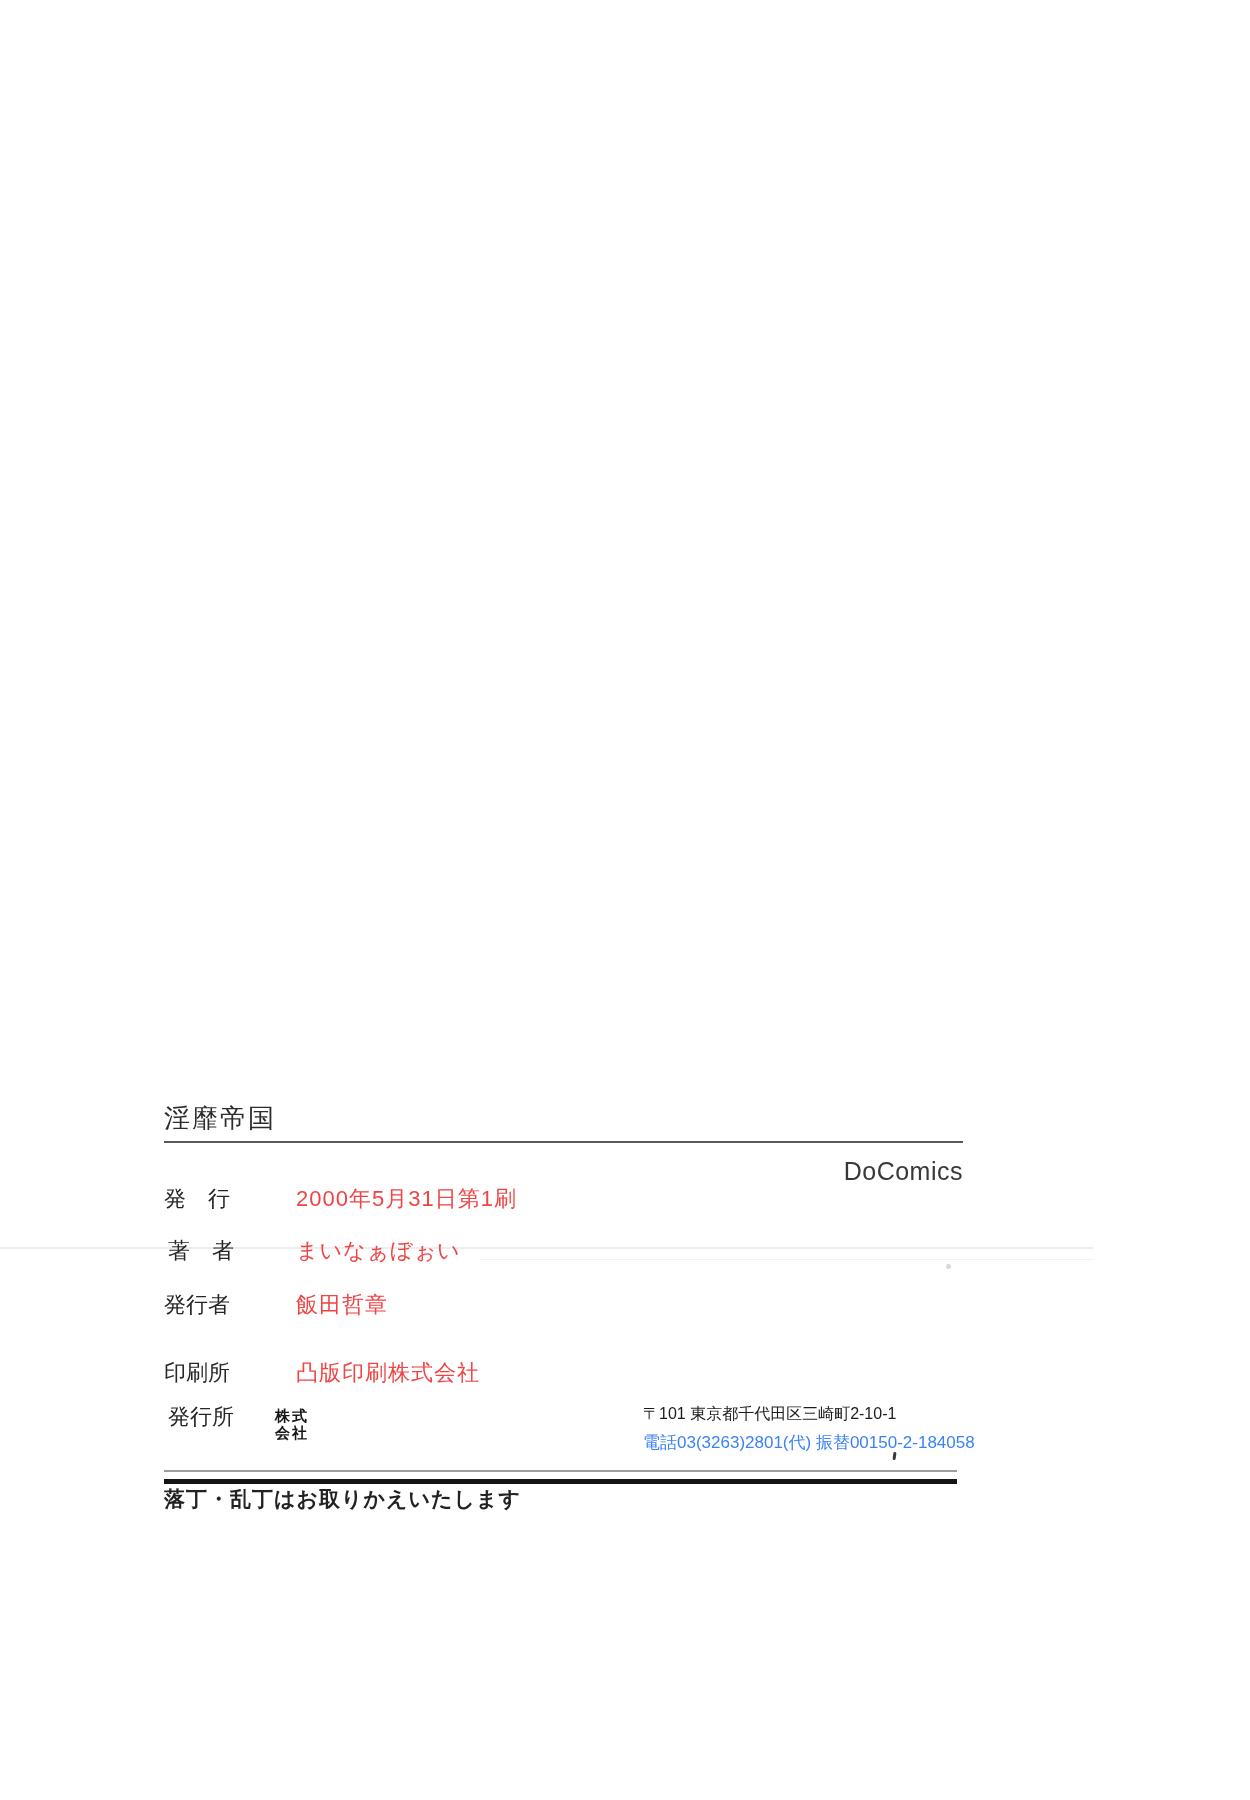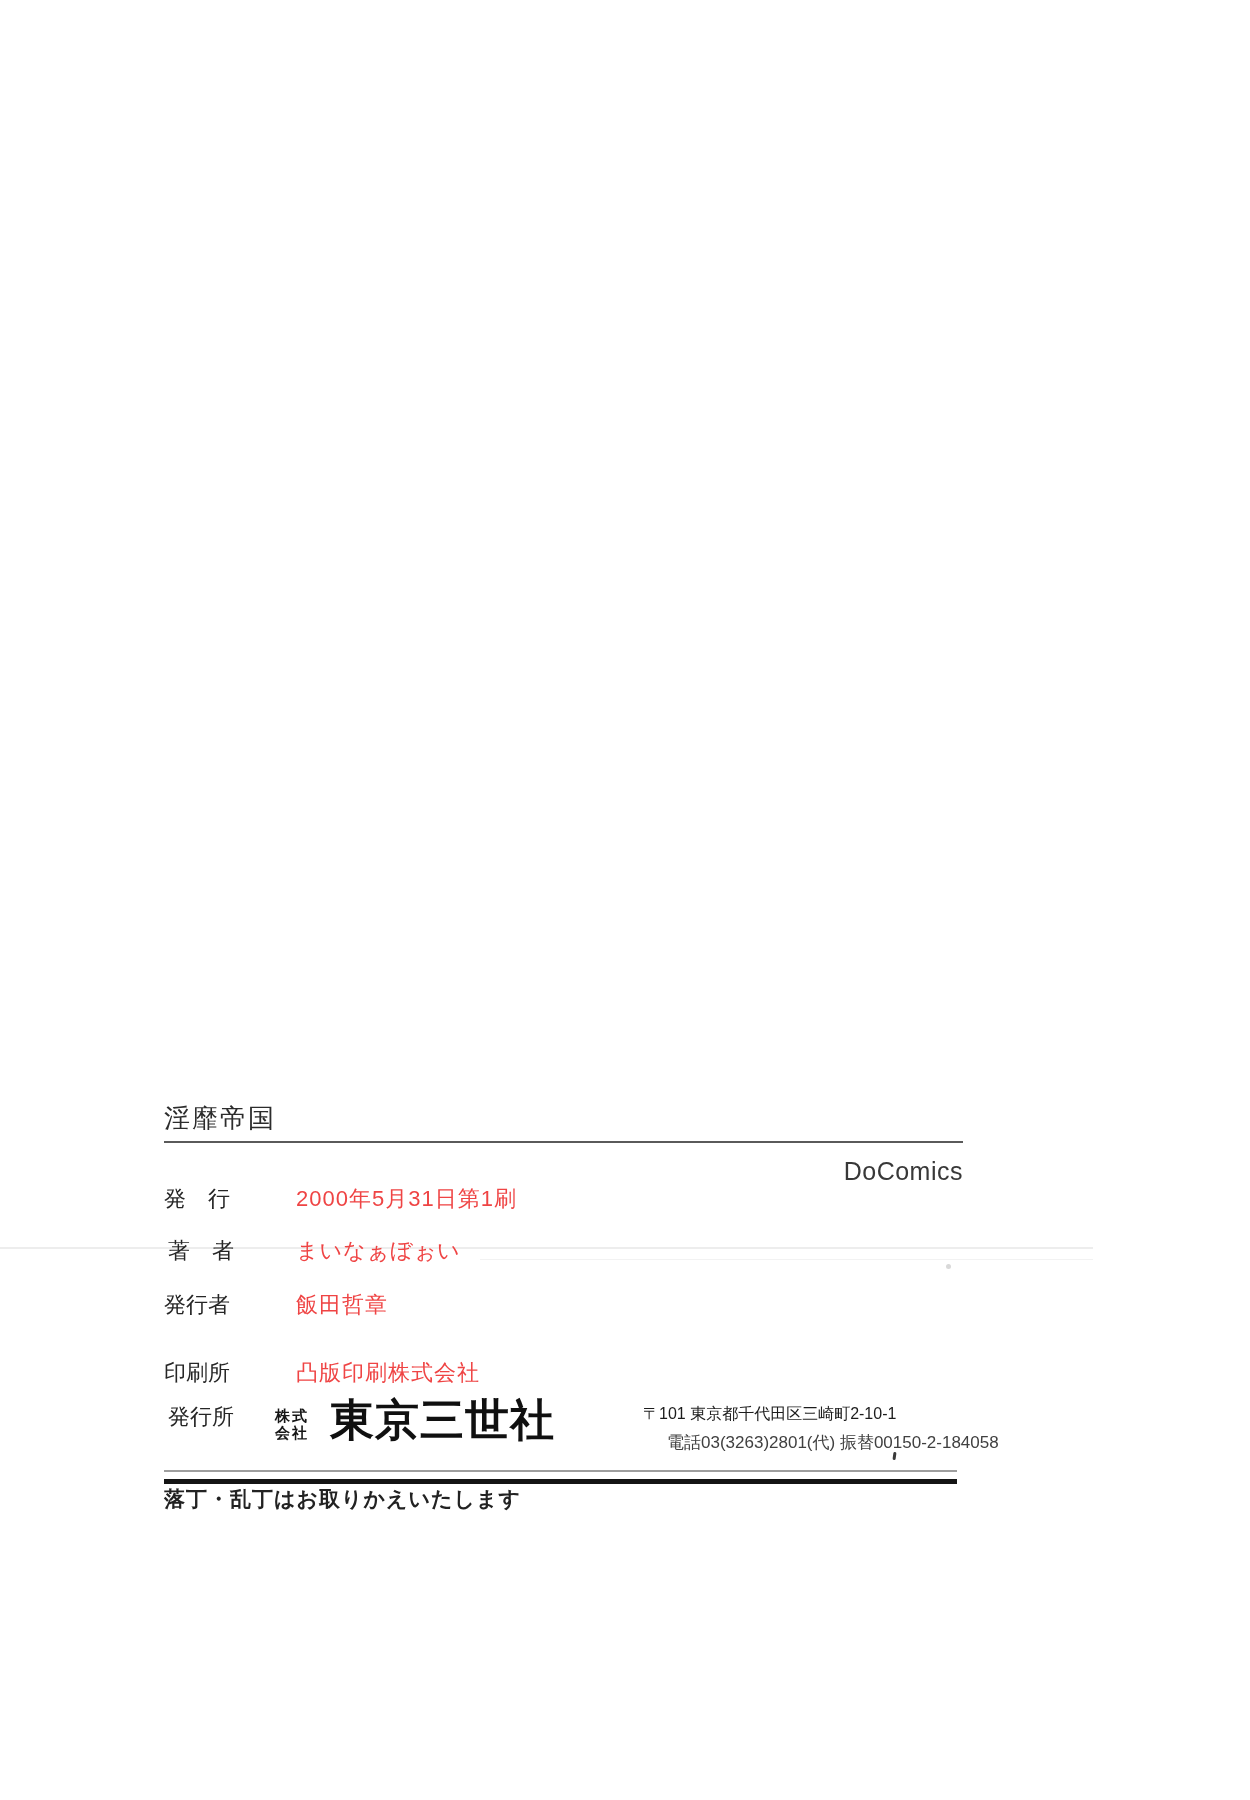--- a/index.html
+++ b/index.html
@@ -55,22 +55,22 @@
     font-size:44px;line-height:48px;font-weight:bold;color:#101010;
     letter-spacing:1px;white-space:nowrap; z-index:2;
   }
   .addr1{
     left:643px;top:1404px;
     font-size:16px;line-height:19px;color:#1c1c1c;letter-spacing:0px;
     white-space:nowrap; z-index:2;
   }
   .addr2{
     left:643px;top:1433px;
-    font-size:17px;line-height:20px;color:#404040;letter-spacing:0px;
-    white-space:nowrap; z-index:2;margin-left:24px;
+    font-size:17px;line-height:20px;color:#3b82f6;letter-spacing:0px;
+    white-space:nowrap; z-index:2;
   }
   
   .rule-thin{left:164px;top:1470px;width:793px;height:2px;background:#9e9e9e;}
   .rule-thick{left:164px;top:1479px;width:793px;height:5px;background:#141414;}
   .footer-note{
     left:164px;top:1488px;
     font-family:Liberation Mono, monospace;
     font-size:21px;line-height:25px;font-weight:600;color:#222222;
     letter-spacing:1px;white-space:nowrap; z-index:2;
   }
@@ -99,21 +99,20 @@
   <div class="abs row-value r3">飯田哲章</div>
 
   <div class="abs row-label r4">印刷所</div>
   <div class="abs row-value r4">凸版印刷株式会社</div>
 
   <div class="abs row-label r5">発行所</div>
   <div class="abs corp-prefix">
     <span>株式</span><br>
     <span>会社</span>
   </div>
-  <div class="abs publisher-name">東京三世社</div>
   <div class="abs addr1">〒101 東京都千代田区三崎町2-10-1</div>
   <div class="abs addr2">電話03(3263)2801(代) 振替00150-2-184058</div>
 
   <div class="abs rule-thin"></div>
   <div class="abs rule-thick"></div>
   <div class="abs footer-note">落丁・乱丁はお取りかえいたします</div>
 
 </div>
 
 </body></html>

